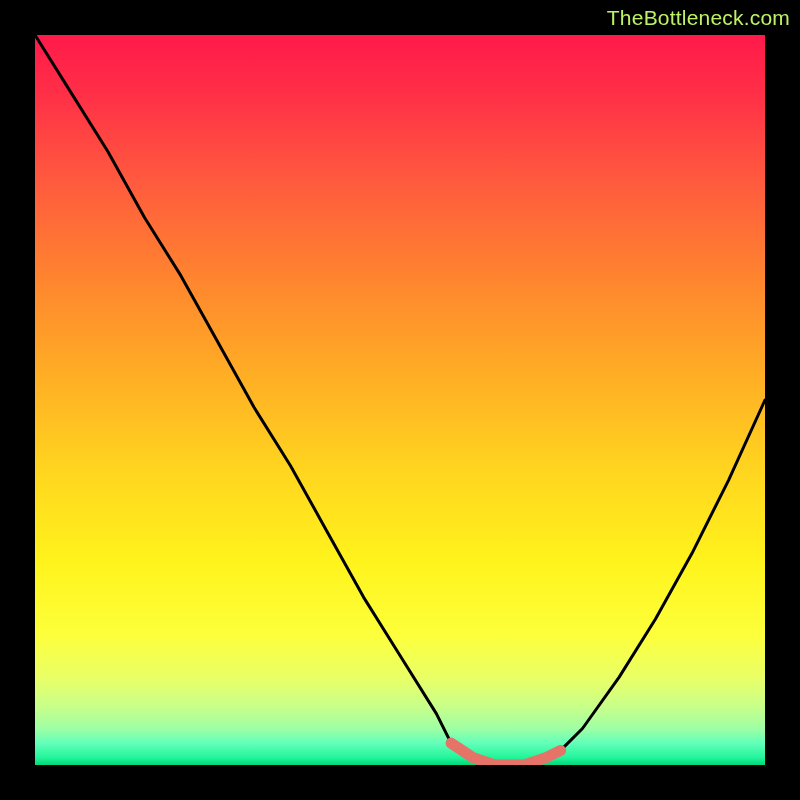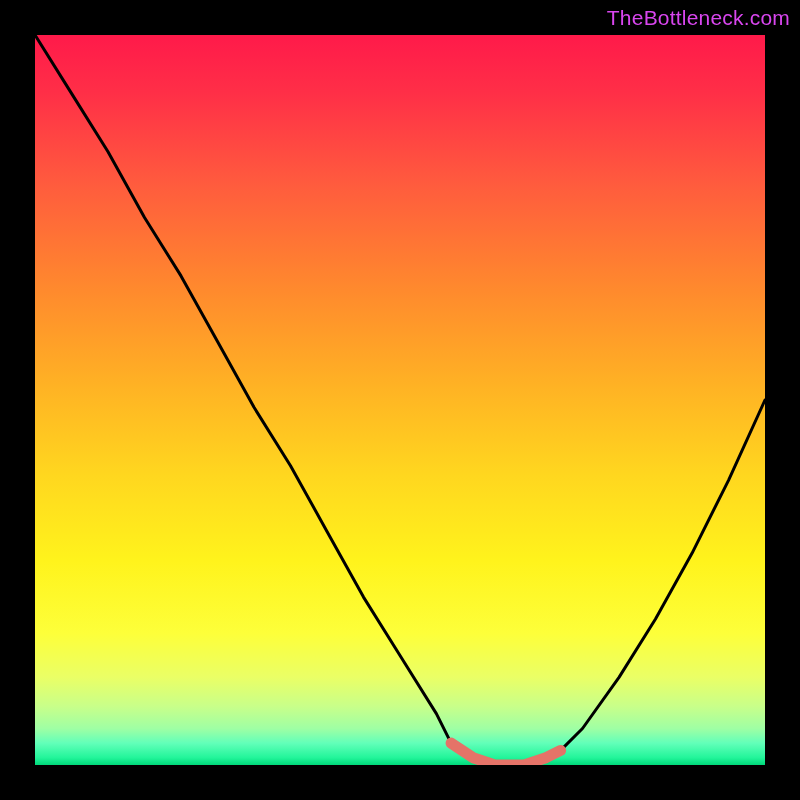--- a/index.html
+++ b/index.html
@@ -38,21 +38,21 @@
       #c8ff8a 92%,
       #9fffa4 95%,
       #62ffb9 97%,
       #22f59a 99%,
       #00d87a 100%);
   }
   .watermark {
     position: absolute;
     top: 6px;
     right: 10px;
-    color: #d946ef;
+    color: #bef264;
     font-size: 21px;
     letter-spacing: 0.2px;
     z-index: 5;
     user-select: none;
   }
   svg.curve {
     position: absolute;
     left: 0;
     top: 0;
     width: 730px;

